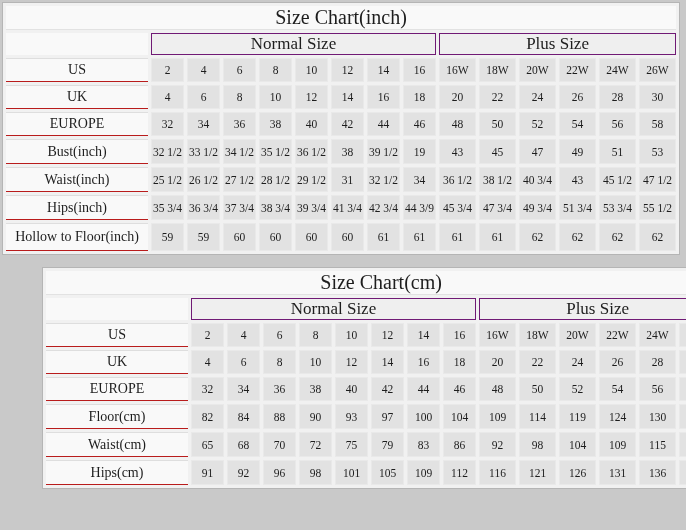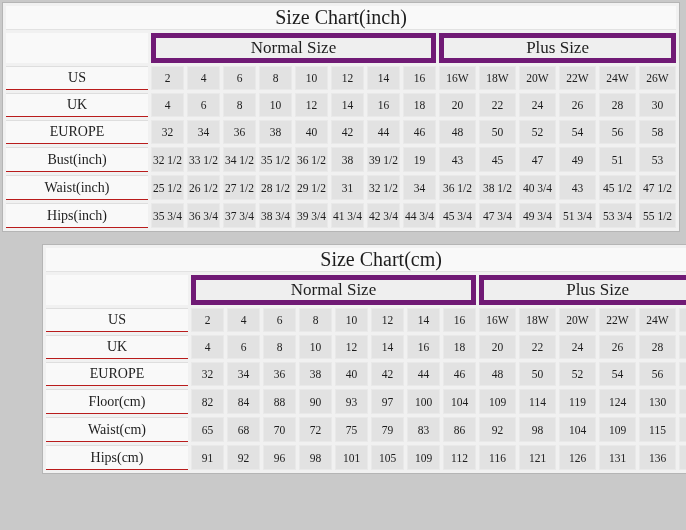--- a/index.html
+++ b/index.html
@@ -28,21 +28,21 @@
     background: #f9f9f9;
     font-size: 20px;
     height: 21px;
     border-bottom: 1px solid #e2e2e2;
   }
   td.corner-cell { background: #f9f9f9; }
   td.group-cell {
     background: #efefef;
     font-size: 17px;
     height: 22px;
-    border: 5px solid #701a75;
+    border: 1px solid #701a75;
   }
   td.row-label {
     background: #f9f9f9;
     font-size: 14px;
     border-top: 1px solid #dedede;
     border-bottom: 1px solid #b91c1c;
   }
   td.data-cell {
     background: #e2e2e2;
     font-size: 11.5px;
@@ -170,27 +170,44 @@
         </tr>
         <tr class="measure-row">
           <td class="row-label" colspan="1">Hips(inch)</td>
           <td class="data-cell" colspan="1">35 3/4</td>
           <td class="data-cell" colspan="1">36 3/4</td>
           <td class="data-cell" colspan="1">37 3/4</td>
           <td class="data-cell" colspan="1">38 3/4</td>
           <td class="data-cell" colspan="1">39 3/4</td>
           <td class="data-cell" colspan="1">41 3/4</td>
           <td class="data-cell" colspan="1">42 3/4</td>
-          <td class="data-cell" colspan="1">44 3/4</td>
+          <td class="data-cell" colspan="1">44 3/9</td>
           <td class="data-cell" colspan="1">45 3/4</td>
           <td class="data-cell" colspan="1">47 3/4</td>
           <td class="data-cell" colspan="1">49 3/4</td>
           <td class="data-cell" colspan="1">51 3/4</td>
           <td class="data-cell" colspan="1">53 3/4</td>
           <td class="data-cell" colspan="1">55 1/2</td>
+        </tr>
+        <tr class="hollow-row">
+          <td class="row-label" colspan="1">Hollow to Floor(inch)</td>
+          <td class="data-cell" colspan="1">59</td>
+          <td class="data-cell" colspan="1">59</td>
+          <td class="data-cell" colspan="1">60</td>
+          <td class="data-cell" colspan="1">60</td>
+          <td class="data-cell" colspan="1">60</td>
+          <td class="data-cell" colspan="1">60</td>
+          <td class="data-cell" colspan="1">61</td>
+          <td class="data-cell" colspan="1">61</td>
+          <td class="data-cell" colspan="1">61</td>
+          <td class="data-cell" colspan="1">61</td>
+          <td class="data-cell" colspan="1">62</td>
+          <td class="data-cell" colspan="1">62</td>
+          <td class="data-cell" colspan="1">62</td>
+          <td class="data-cell" colspan="1">62</td>
         </tr>
       </tbody>
     </table>
   <table class="size-chart">
       <colgroup>
         <col class="col-label">
         <col class="col-normal">
         <col class="col-normal">
         <col class="col-normal">
         <col class="col-normal">

